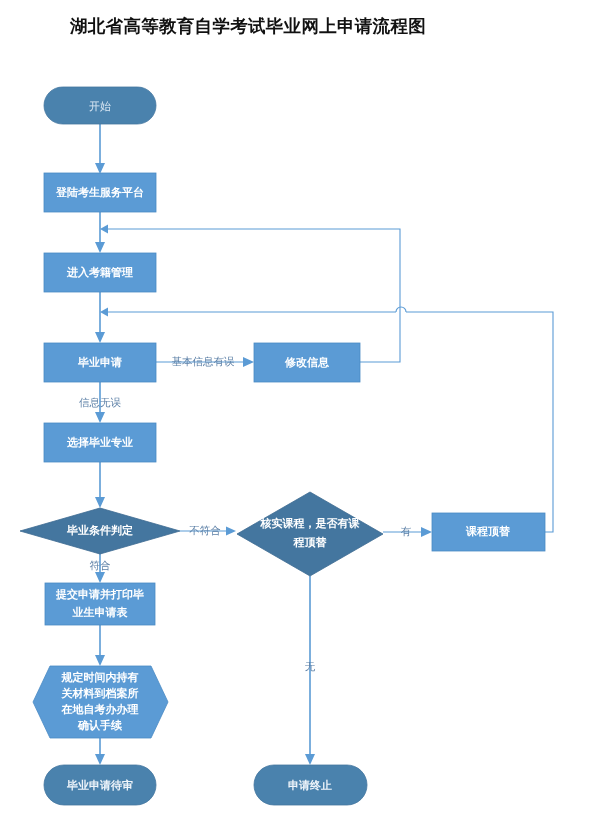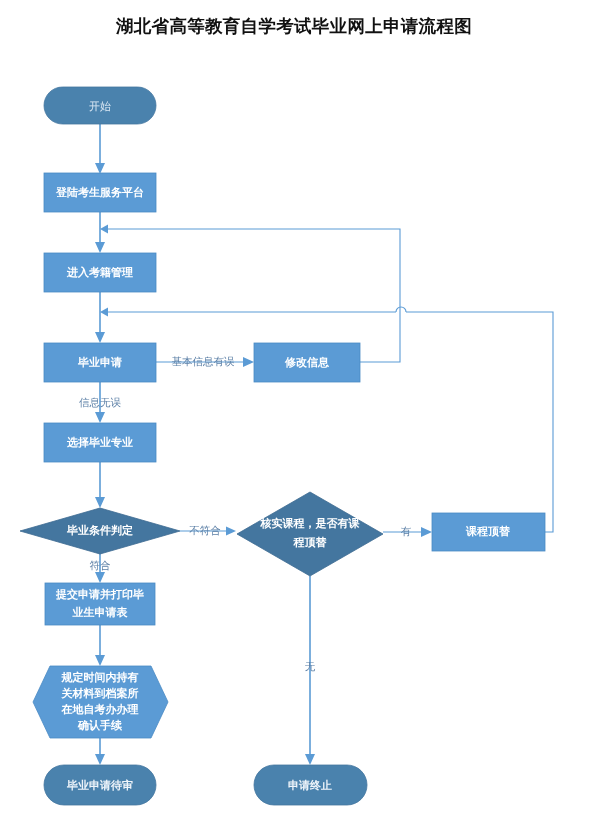--- a/index.html
+++ b/index.html
@@ -18,21 +18,20 @@
     position: absolute;
     top: 14px;
     left: 0;
     width: 496px;
     text-align: center;
     font-size: 17.5px;
     font-weight: bold;
     color: #111111;
     letter-spacing: 0.3px;
     font-family: "DejaVu Sans", "Liberation Sans", sans-serif;
-    padding-left: 46px;
   }
   svg#flowchart {
     position: absolute;
     top: 0;
     left: 0;
     display: block;
   }
   .node-label {
     font-family: "DejaVu Sans", "Liberation Sans", sans-serif;
     font-size: 11px;

